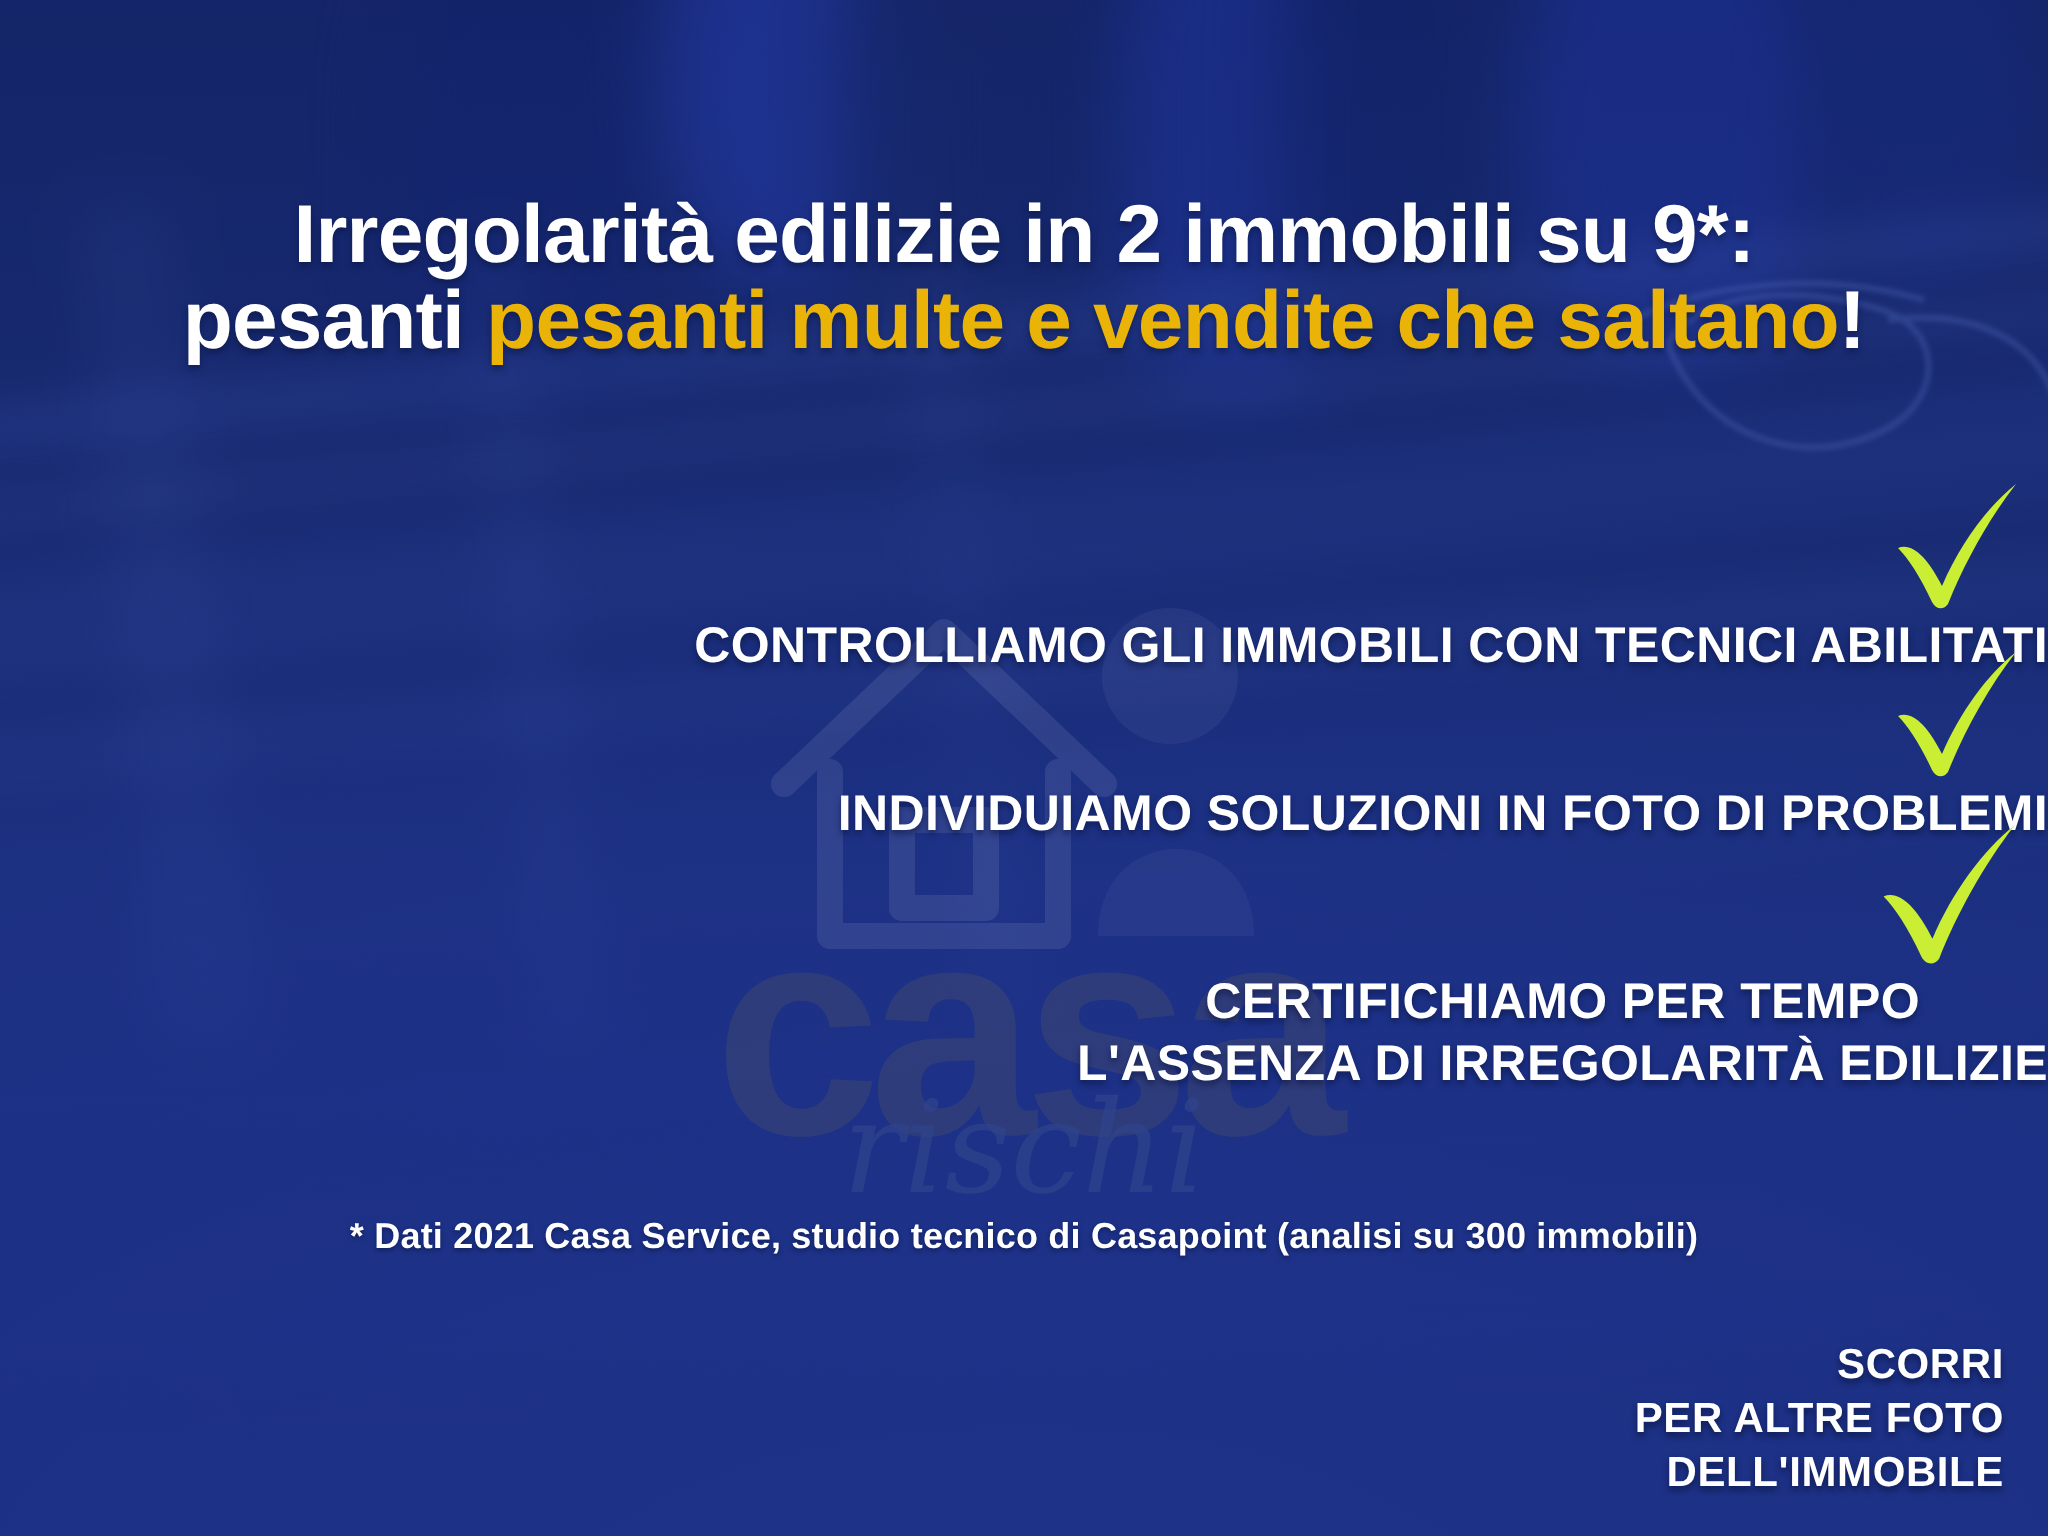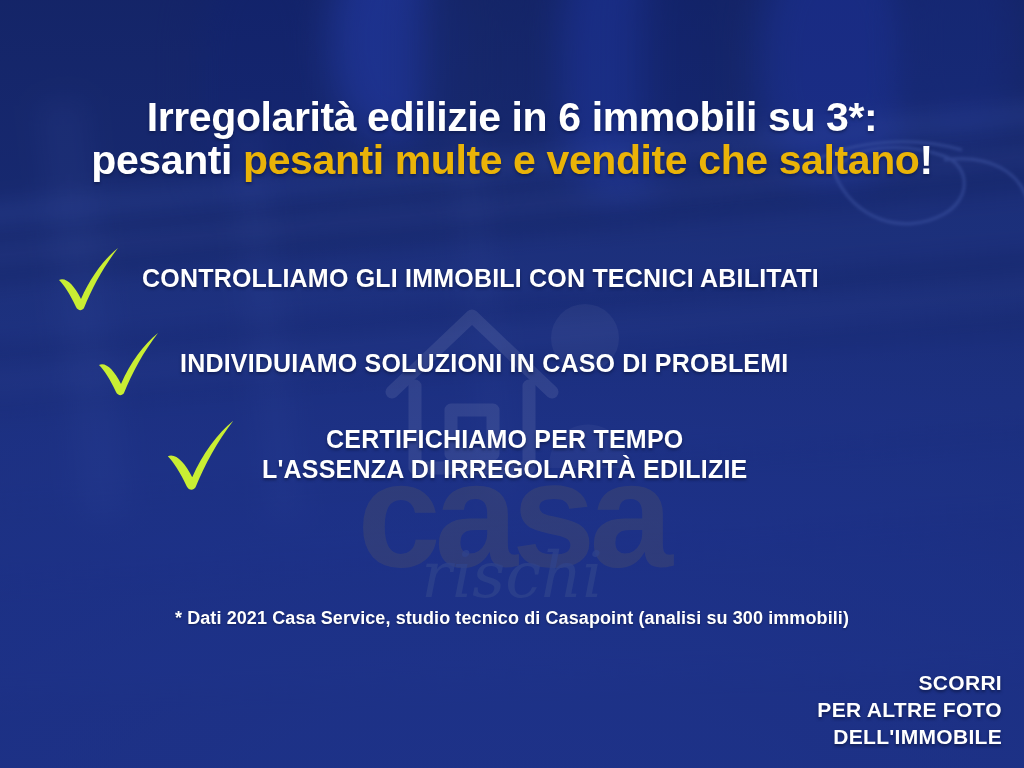--- a/index.html
+++ b/index.html
@@ -61,21 +61,21 @@
 
   .headline{position:absolute;left:0;top:96px;width:1024px;text-align:center;
     font-size:41px;font-weight:700;color:#ffffff;line-height:1.04;
     letter-spacing:-.4px;
     text-shadow:0 2px 3px rgba(10,20,60,.55);}
   .headline .hl-line{display:block;white-space:nowrap;}
   .em-green{color:#eab308;}
   .em-white{color:#ffffff;}
 
   .checklist{position:absolute;left:0;top:236px;width:1024px;}
-  .row{position:relative;display:flex;align-items:center;}
+  .row{position:relative;display:flex;align-items:flex-end;flex-direction:column;}
   .row1{margin-left:52px;height:84px;}
   .row2{margin-left:92px;height:86px;}
   .row3{margin-left:160px;height:96px;}
   .check{flex:0 0 auto;width:72px;height:72px;margin-right:10px;}
   .row3 .check{width:80px;height:80px;}
   .row-text{font-size:25px;font-weight:700;color:#ffffff;line-height:1.22;
     letter-spacing:.2px;text-shadow:0 2px 3px rgba(10,20,60,.6);}
   .row1 .row-text{margin-left:8px;}
   .row2 .row-text{margin-left:6px;}
   .row3 .row-text{margin-left:12px;text-align:center;}
@@ -141,41 +141,41 @@
       <circle cx="288" cy="58" r="34" fill="#ffffff" opacity=".55"></circle>
       <path d="M252 188 C 252 130, 330 130, 330 188 Z" fill="#ffffff" opacity=".45"></path>
     </svg>
     <div class="wm-text">casa</div>
     <div class="wm-script">rischi</div>
   </div>
 
   <div class="content">
 
     <div class="headline">
-      <span class="hl-line">Irregolarità edilizie in 6 immobili su 3*:</span>
+      <span class="hl-line">Irregolarità edilizie in 2 immobili su 9*:</span>
       <span class="hl-line"><span>pesanti </span><span class="em-green">pesanti multe e vendite che saltano</span><span class="em-white">!</span></span>
     </div>
 
     <div class="checklist">
 
       <div class="row row1">
         <svg class="check" viewBox="0 0 72 72">
           <path d="M7 38 C 14 35, 22 43, 29 57 C 38 36, 52 17, 66 6 C 52 24, 40 46, 32 66 C 30 69, 26 69, 24 65 C 18 52, 12 43, 7 38 Z" fill="#c9ee33"></path>
         </svg>
         <div class="row-text">
           <span class="tl">CONTROLLIAMO GLI IMMOBILI CON TECNICI ABILITATI</span>
         </div>
       </div>
 
       <div class="row row2">
         <svg class="check" viewBox="0 0 72 72">
           <path d="M7 38 C 14 35, 22 43, 29 57 C 38 36, 52 17, 66 6 C 52 24, 40 46, 32 66 C 30 69, 26 69, 24 65 C 18 52, 12 43, 7 38 Z" fill="#c9ee33"></path>
         </svg>
         <div class="row-text">
-          <span class="tl">INDIVIDUIAMO SOLUZIONI IN CASO DI PROBLEMI</span>
+          <span class="tl">INDIVIDUIAMO SOLUZIONI IN FOTO DI PROBLEMI</span>
         </div>
       </div>
 
       <div class="row row3">
         <svg class="check" viewBox="0 0 72 72">
           <path d="M7 38 C 14 35, 22 43, 29 57 C 38 36, 52 17, 66 6 C 52 24, 40 46, 32 66 C 30 69, 26 69, 24 65 C 18 52, 12 43, 7 38 Z" fill="#c9ee33"></path>
         </svg>
         <div class="row-text">
           <span class="tl">CERTIFICHIAMO PER TEMPO</span>
           <span class="tl">L'ASSENZA DI IRREGOLARITÀ EDILIZIE</span>

